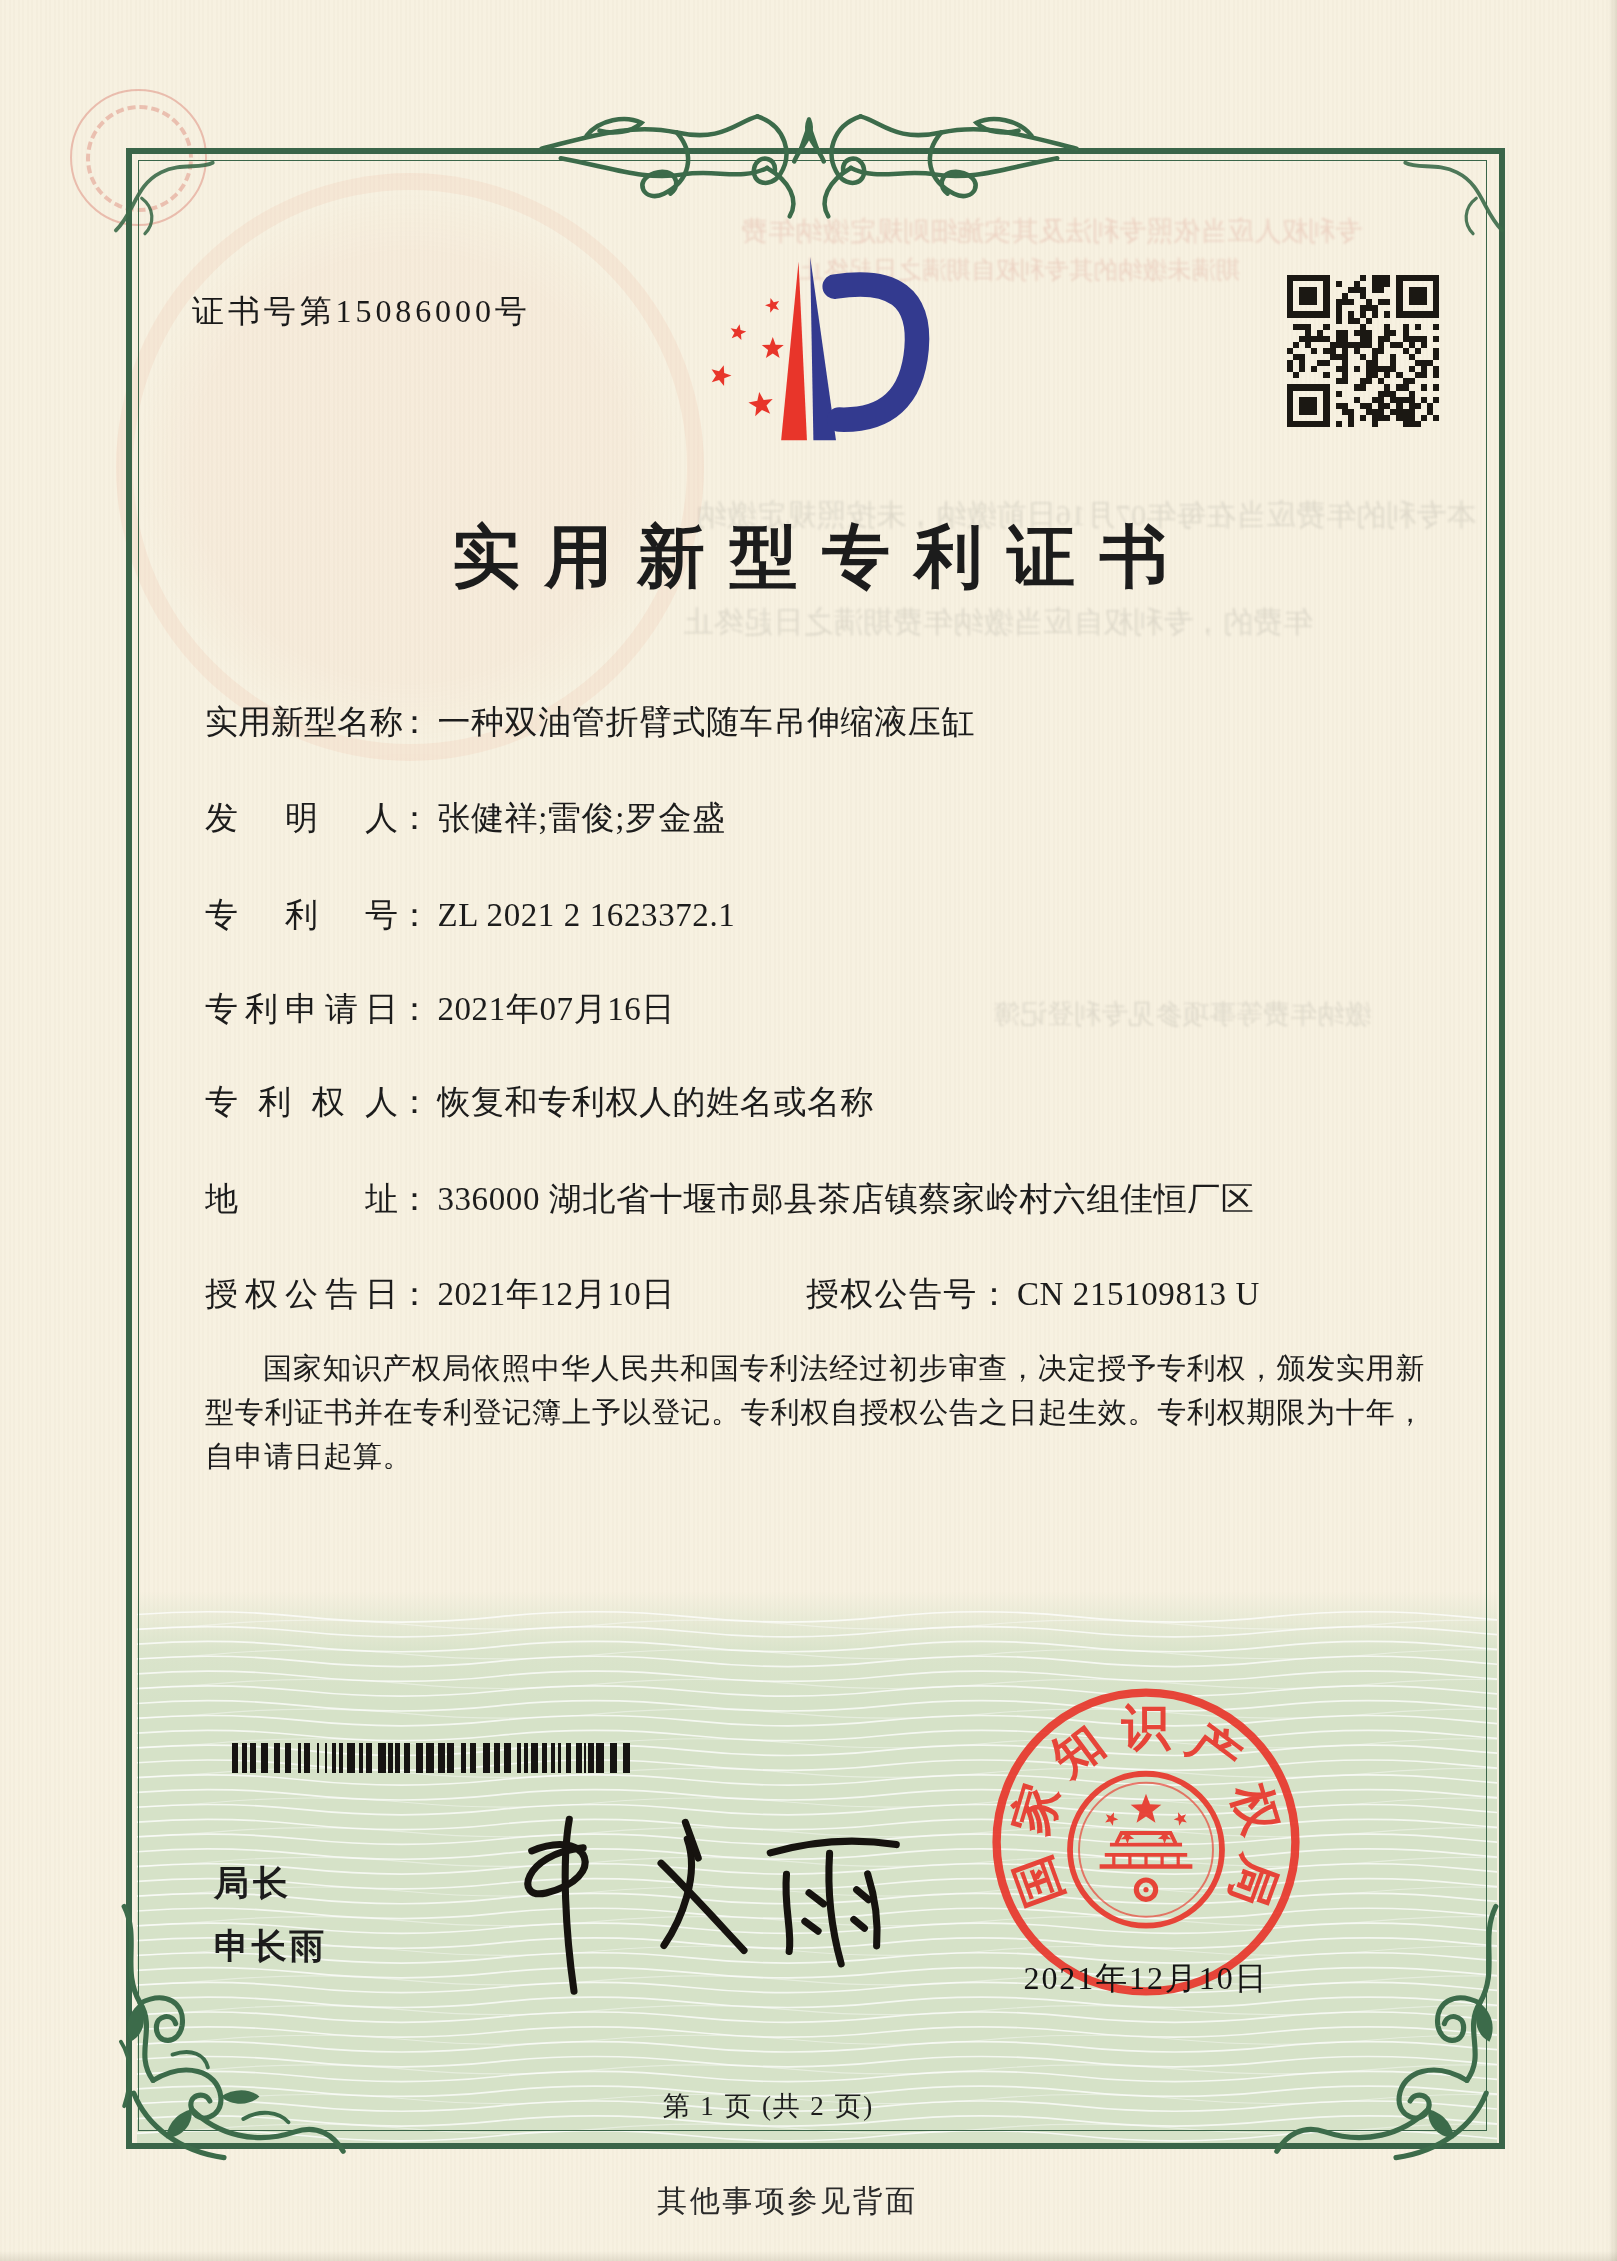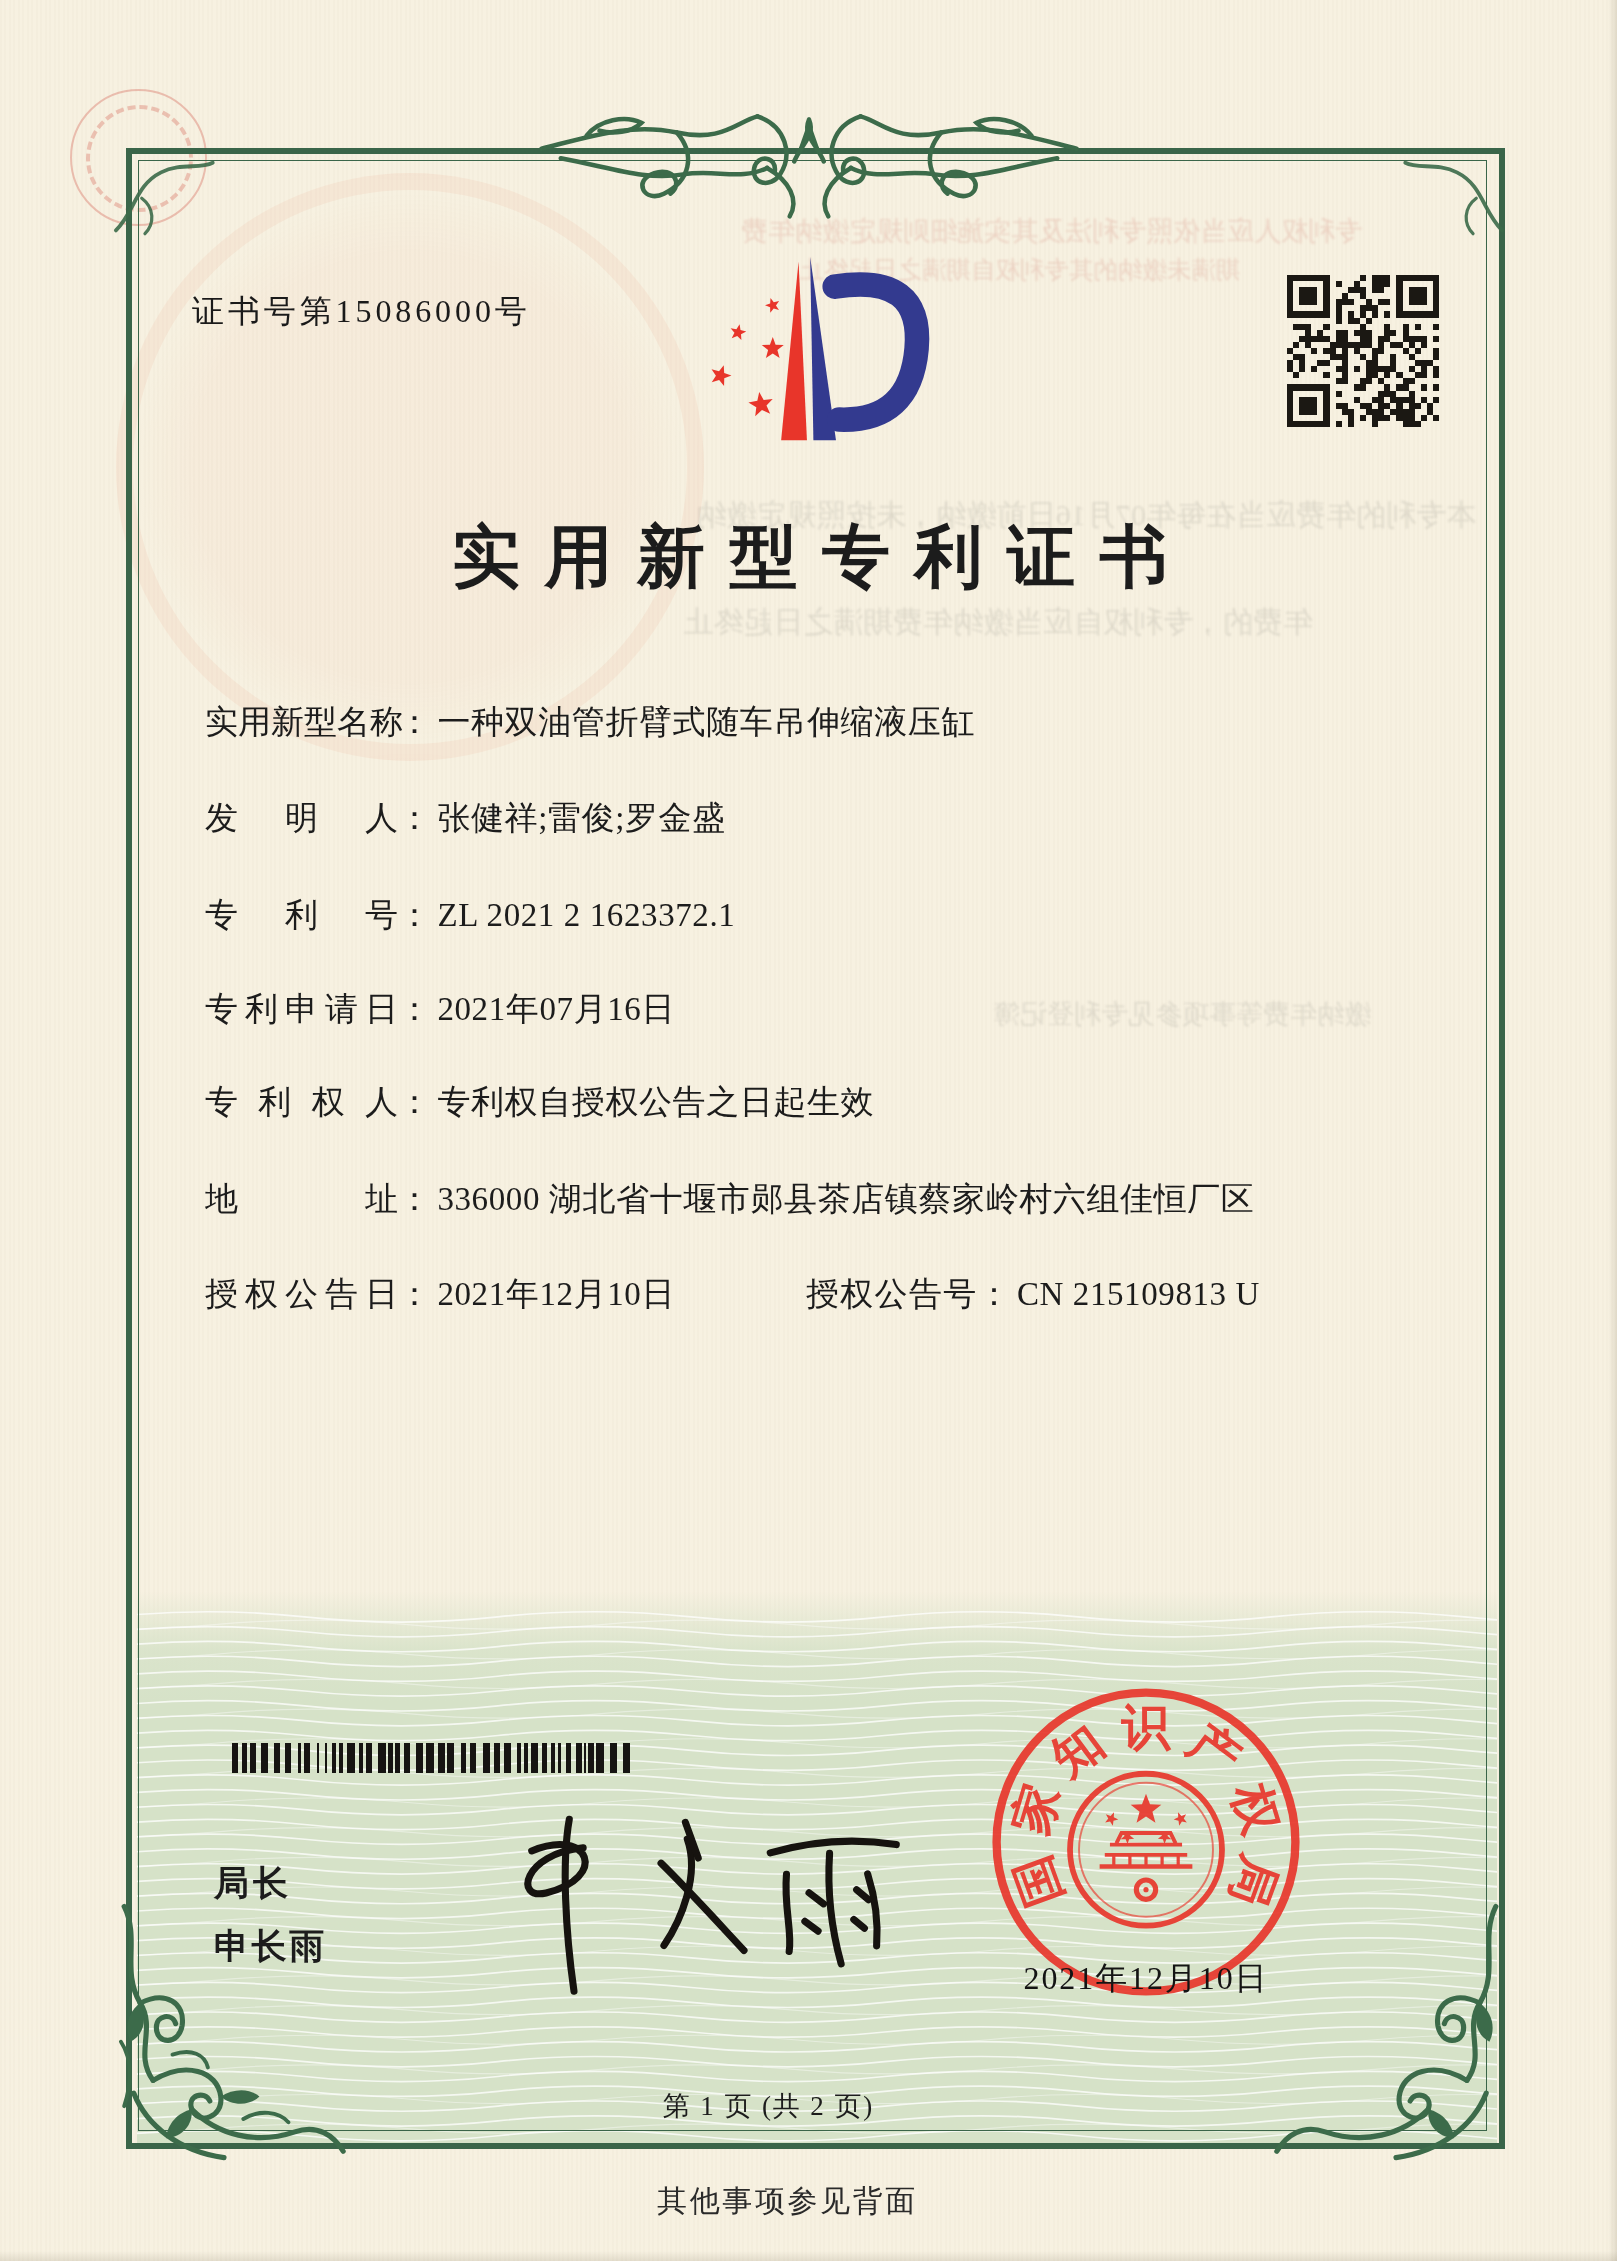--- a/index.html
+++ b/index.html
@@ -524,31 +524,32 @@
 <div class="abs row" style="top:795px">
   <span class="flabel">发明人</span><span class="fcolon">：</span><span class="fvalue">张健祥;雷俊;罗金盛</span>
 </div>
 <div class="abs row" style="top:892px">
   <span class="flabel">专利号</span><span class="fcolon">：</span><span class="fvalue">ZL 2021 2 1623372.1</span>
 </div>
 <div class="abs row" style="top:986px">
   <span class="flabel">专利申请日</span><span class="fcolon">：</span><span class="fvalue">2021年07月16日</span>
 </div>
 <div class="abs row" style="top:1079px">
-  <span class="flabel">专利权人</span><span class="fcolon">：</span><span class="fvalue">专利权自授权公告之日起生效</span>
+  <span class="flabel">专利权人</span><span class="fcolon">：</span><span class="fvalue">恢复和专利权人的姓名或名称</span>
 </div>
 <div class="abs row" style="top:1176px">
   <span class="flabel">地址</span><span class="fcolon">：</span><span class="fvalue">336000 湖北省十堰市郧县茶店镇蔡家岭村六组佳恒厂区</span>
 </div>
 <div class="abs row" style="top:1271px">
   <span class="flabel">授权公告日</span><span class="fcolon">：</span><span class="fvalue">2021年12月10日</span>
   <span class="second"><span class="flabel">授权公告号</span><span class="fcolon">：</span><span class="fvalue">CN 215109813 U</span></span>
 </div>
 
 <div class="abs body-text">
+  <p>国家知识产权局依照中华人民共和国专利法经过初步审查，决定授予专利权，颁发实用新型专利证书并在专利登记簿上予以登记。专利权自授权公告之日起生效。专利权期限为十年，自申请日起算。</p>
 </div>
 
 <div id="barcode" class="abs barcode"><i style="width:5.8px;margin-right:3.9px"></i><i style="width:5.2px;margin-right:3.2px"></i><i style="width:5.8px;margin-right:5.2px"></i><i style="width:7px;margin-right:6.4px"></i><i style="width:5.8px;margin-right:5.2px"></i><i style="width:5.8px;margin-right:6.4px"></i><i style="width:3.2px;margin-right:3.2px"></i><i style="width:6.4px;margin-right:6.4px"></i><i style="width:2.6px;margin-right:5.2px"></i><i style="width:2.6px;margin-right:5.2px"></i><i style="width:3.2px;margin-right:3.2px"></i><i style="width:3.9px;margin-right:4.5px"></i><i style="width:7.7px;margin-right:4.5px"></i><i style="width:3.9px;margin-right:3.2px"></i><i style="width:5.8px;margin-right:5.8px"></i><i style="width:7.7px;margin-right:2.6px"></i><i style="width:4.5px;margin-right:2.6px"></i><i style="width:4.5px;margin-right:4.5px"></i><i style="width:5.2px;margin-right:6.4px"></i><i style="width:7px;margin-right:3.2px"></i><i style="width:7.7px;margin-right:3.9px"></i><i style="width:7.7px;margin-right:1.9px"></i><i style="width:7px;margin-right:6.4px"></i><i style="width:5.2px;margin-right:4.5px"></i><i style="width:5.8px;margin-right:6.4px"></i><i style="width:7.7px;margin-right:3.9px"></i><i style="width:5.8px;margin-right:3.9px"></i><i style="width:7px;margin-right:6.4px"></i><i style="width:3.9px;margin-right:2.6px"></i><i style="width:4.5px;margin-right:2.6px"></i><i style="width:7.7px;margin-right:3.9px"></i><i style="width:4.5px;margin-right:3.9px"></i><i style="width:3.9px;margin-right:3.2px"></i><i style="width:3.2px;margin-right:5.2px"></i><i style="width:4.5px;margin-right:5.2px"></i><i style="width:6.4px;margin-right:1.9px"></i><i style="width:1.9px;margin-right:1.9px"></i><i style="width:6.4px;margin-right:1.9px"></i><i style="width:7.7px;margin-right:6.4px"></i><i style="width:7px;margin-right:5.8px"></i><i style="width:7px;margin-right:6.4px"></i></div>
 
 <div class="abs comm-title">局长</div>
 <div class="abs comm-name">申长雨</div>
 
 <svg class="abs" style="left:496px;top:1798px;" width="438" height="200" viewBox="0 0 680 310">
   <g stroke="#16130f" fill="none" stroke-width="11" stroke-linecap="round" stroke-linejoin="round" transform="rotate(-2 340 150)">
     <path d="M118,25 C104,90 106,200 116,292"></path>

